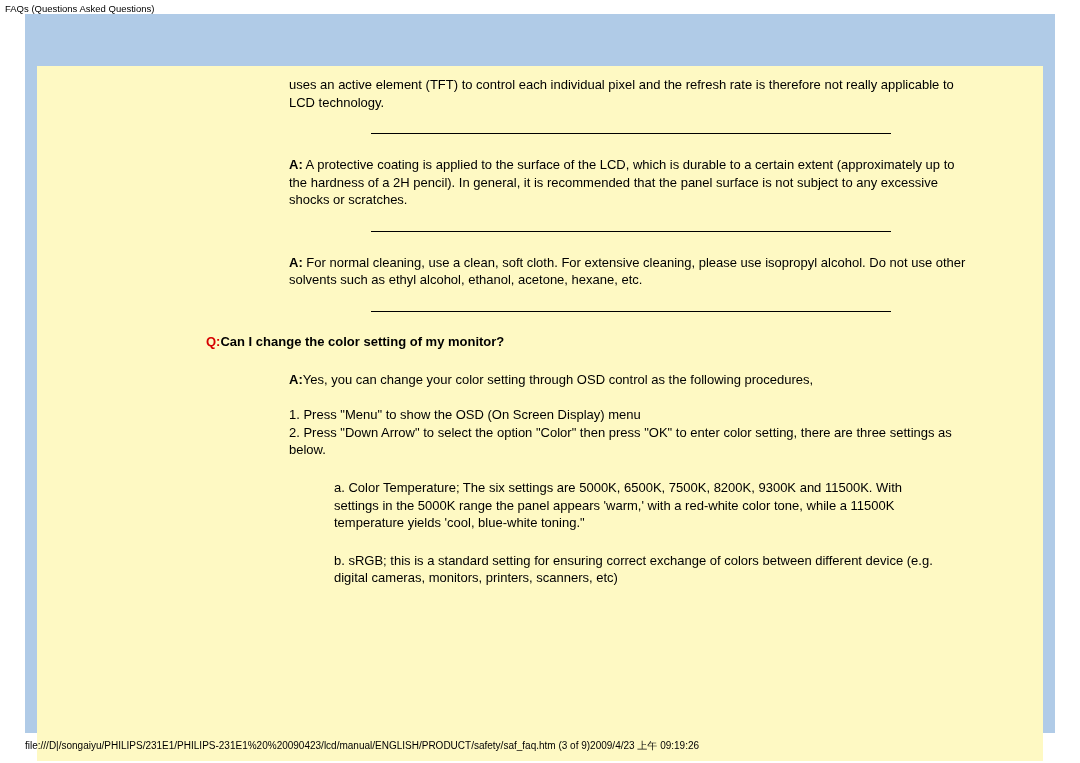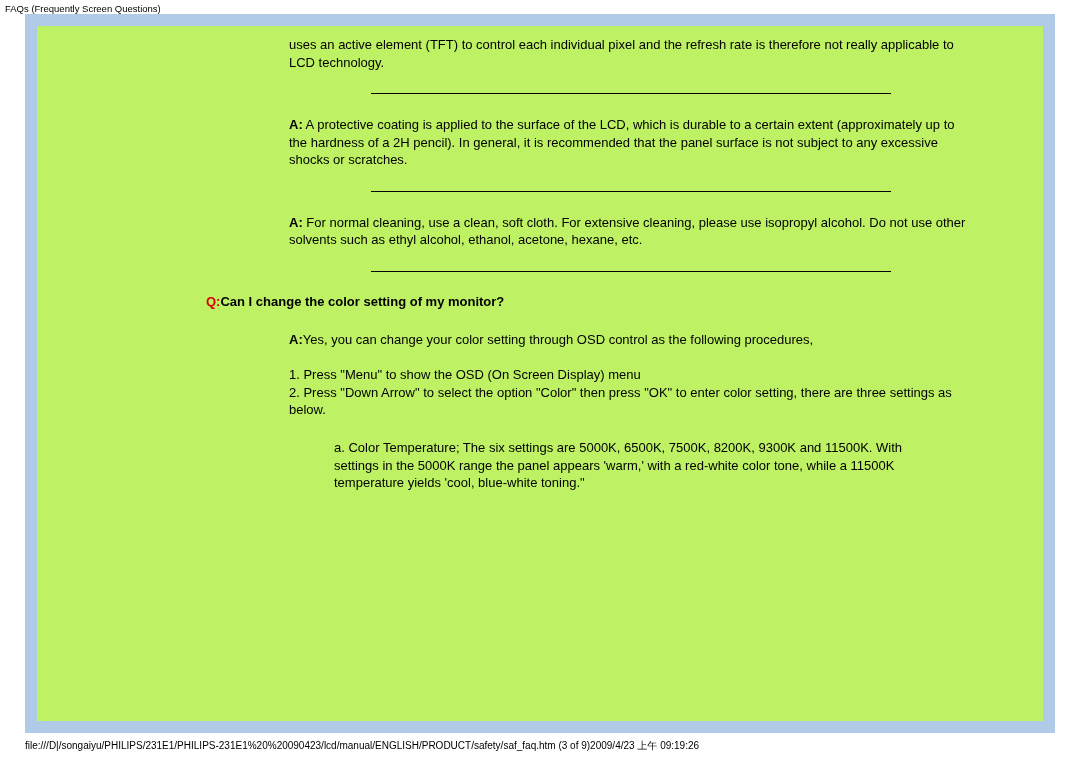--- a/index.html
+++ b/index.html
@@ -21,25 +21,26 @@
     .outer-frame {
       position: absolute;
       top: 14px;
       left: 25px;
       right: 25px;
       bottom: 30px;
       background: #b0cbe7;
       padding: 12px;
     }
     .content-area {
-      background: #bef264;
+      background: #fef9c3;
       width: 100%;
       height: 100%;
       padding: 10px 70px 22px 252px;
       overflow: hidden;
+      margin-top: 40px;
     }
     .intro-text {
       line-height: 1.35;
       margin-bottom: 22px;
     }
     .divider {
       border: none;
       border-top: 1px solid #000;
       margin: 0 auto 22px auto;
       width: 520px;
@@ -83,21 +84,21 @@
       position: absolute;
       bottom: 10px;
       left: 25px;
       font-size: 10px;
       color: #000;
     }
   </style>
 </head>
 <body>
 
-<div class="header-title">FAQs (Frequently Screen Questions)</div>
+<div class="header-title">FAQs (Questions Asked Questions)</div>
 
 <div class="outer-frame">
   <div class="content-area">
 
     <div class="intro-text">uses an active element (TFT) to control each individual pixel and the refresh rate is therefore not really applicable to LCD technology.</div>
 
     <hr class="divider">
 
     <div class="qa-block">
       <div class="answer">
@@ -121,19 +122,20 @@
       </div>
       <div class="answer-para">
         <span class="a-label">A:</span><span>Yes, you can change your color setting through OSD control as the following procedures,</span>
       </div>
       <div class="steps">
         <div>1. Press "Menu" to show the OSD (On Screen Display) menu</div>
         <div>2. Press "Down Arrow" to select the option "Color" then press "OK" to enter color setting, there are three settings as below.</div>
       </div>
       <div class="sub-items">
         <div class="sub-item">a. Color Temperature; The six settings are  5000K, 6500K, 7500K, 8200K, 9300K and 11500K. With settings in the 5000K range the panel appears 'warm,' with a red-white color tone, while a 11500K temperature yields 'cool, blue-white toning."</div>
+        <div class="sub-item">b. sRGB; this is a standard setting for ensuring correct exchange of colors between different device (e.g. digital cameras, monitors, printers, scanners, etc)</div>
       </div>
     </div>
 
   </div>
 </div>
 
 <div class="footer">file:///D|/songaiyu/PHILIPS/231E1/PHILIPS-231E1%20%20090423/lcd/manual/ENGLISH/PRODUCT/safety/saf_faq.htm (3 of 9)2009/4/23 上午 09:19:26</div>
 
 </body></html>

